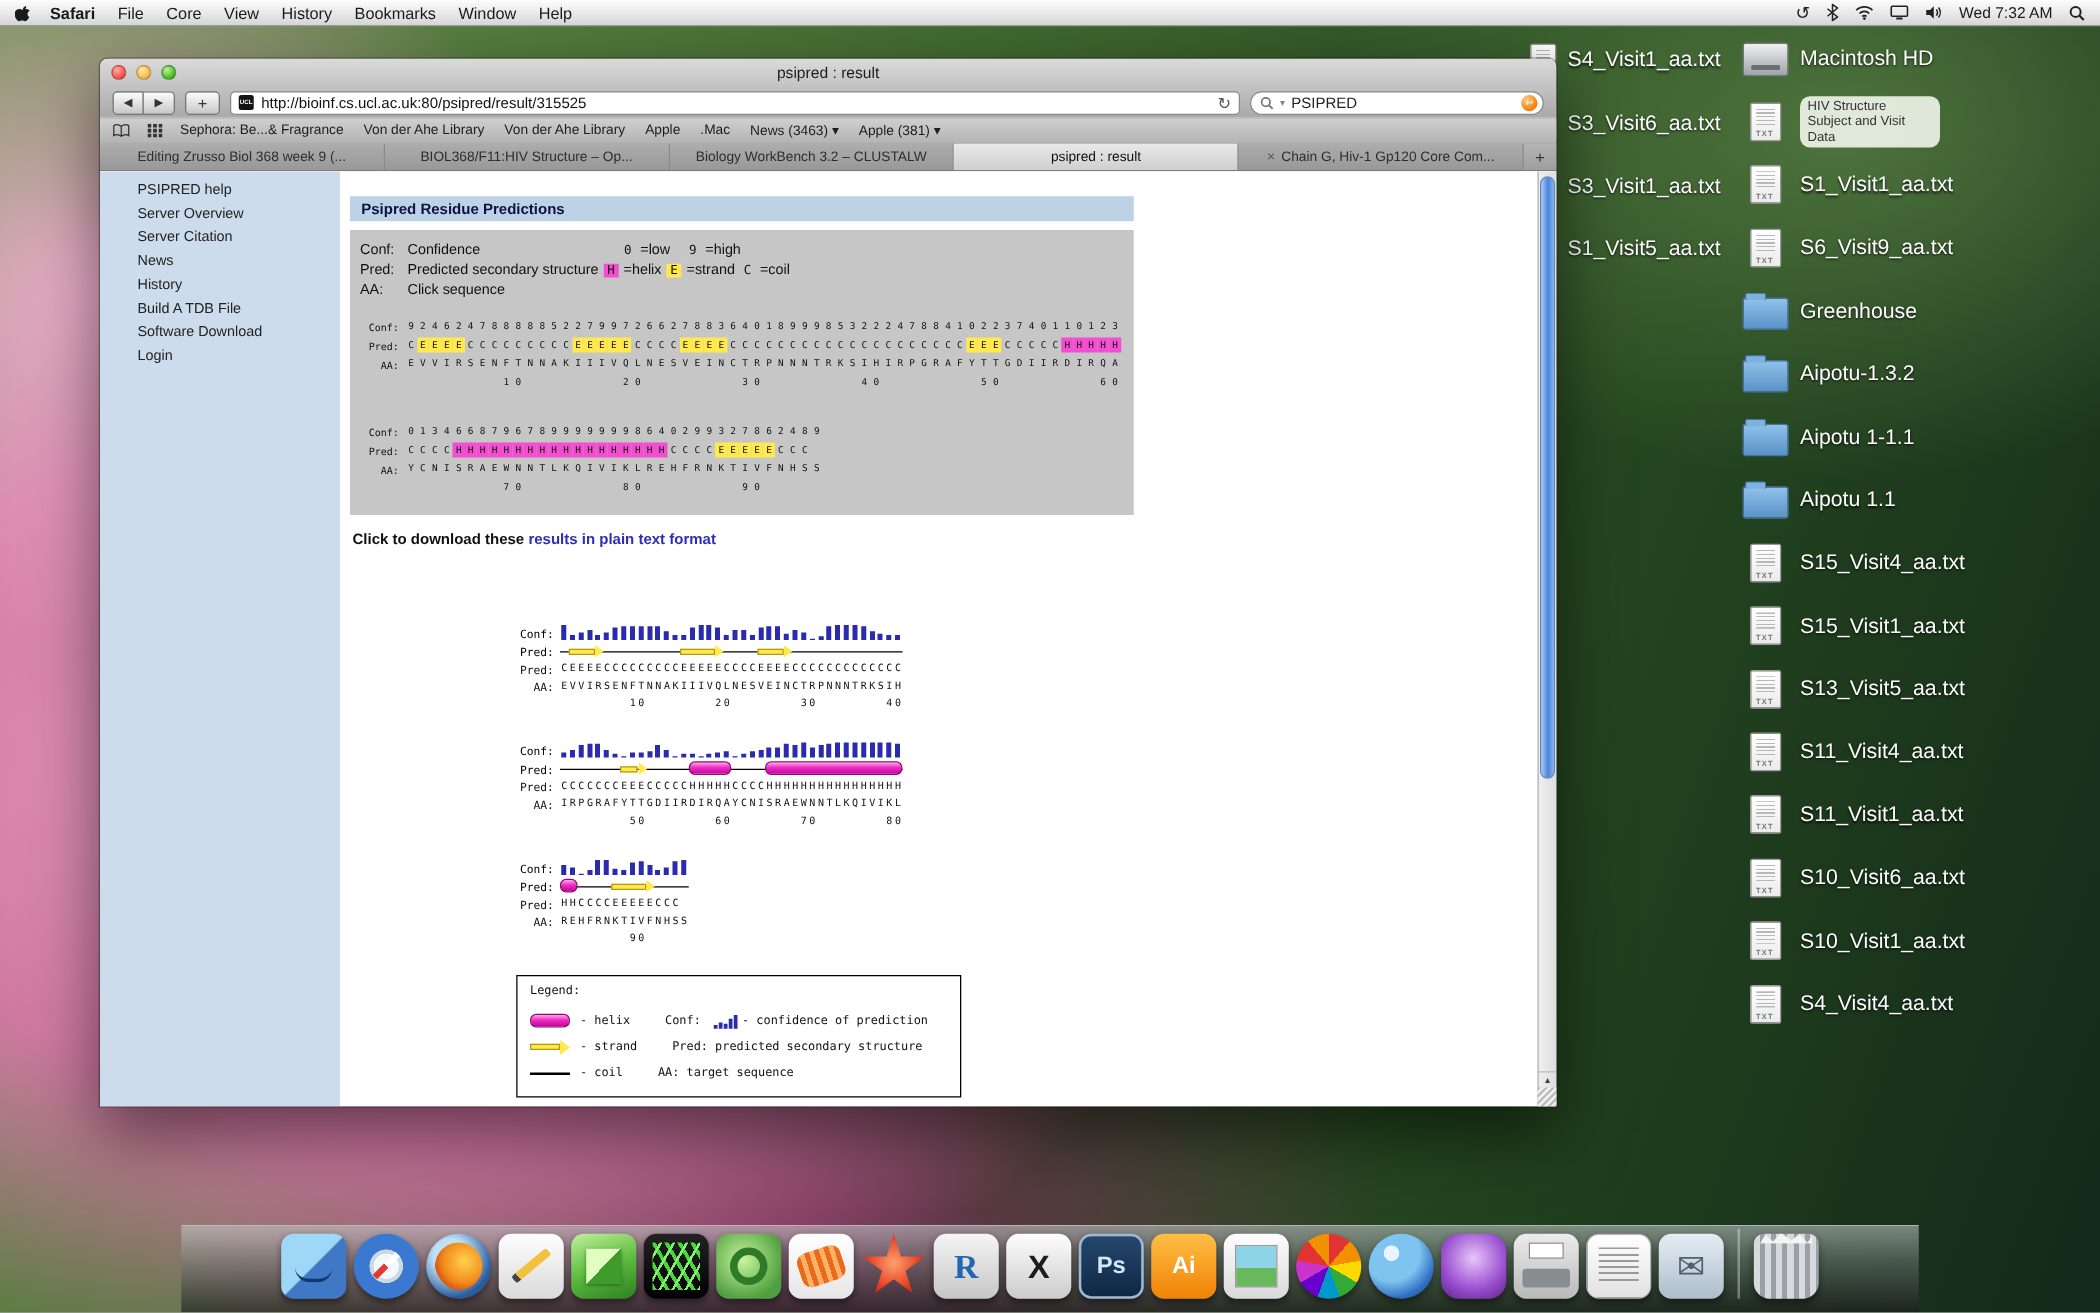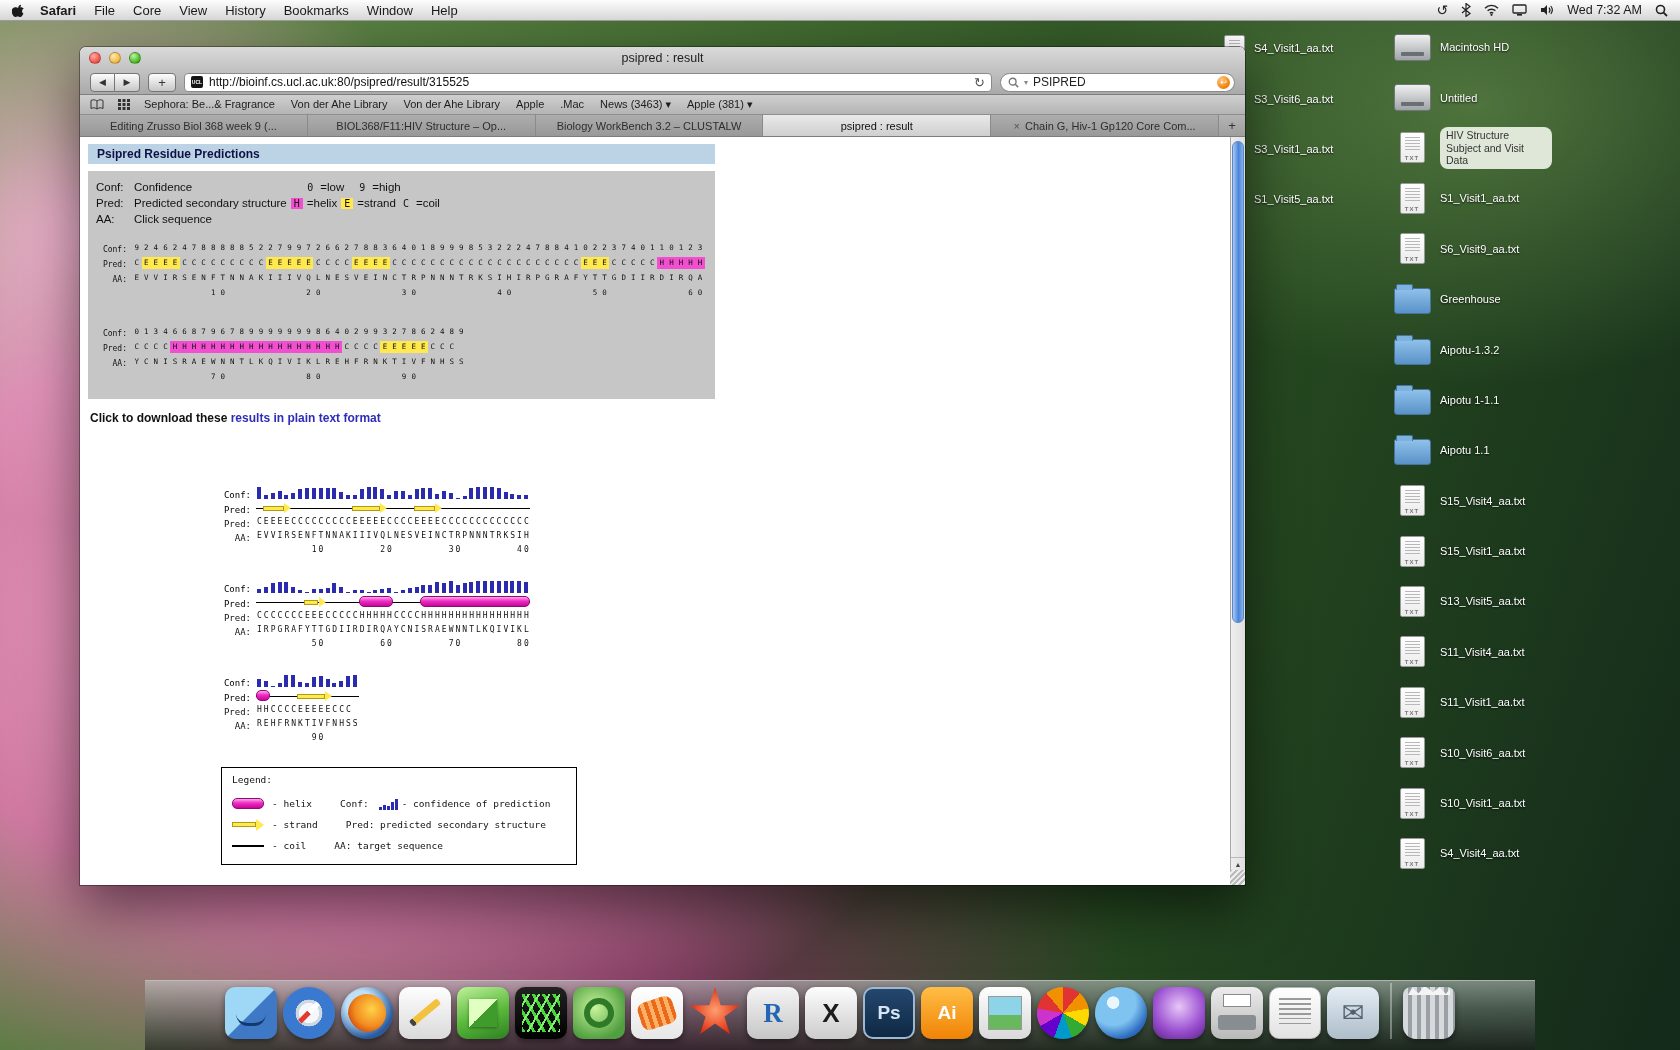--- a/index.html
+++ b/index.html
@@ -31,21 +31,21 @@
   #menu-right{margin-left:auto;display:flex;align-items:center;gap:13px;}
   #menu-right svg{display:block;}
   .tmglyph{font-size:14px;line-height:14px;color:#222;}
   .clock{font-size:12.5px;}
   
   .deskcol{position:absolute;z-index:5;}
   #desk-left{left:1224px;top:23px;width:170px;}
   #desk-right{left:1393px;top:22px;width:270px;}
   .ditem{display:flex;align-items:center;height:50.4px;gap:9px;}
   #desk-right .icon-box{width:38px;display:flex;justify-content:center;flex-shrink:0;}
-  .dlabel{color:#fff;font-size:11px;text-shadow:0 1px 2px rgba(0,0,0,.85);white-space:nowrap;}
+  .dlabel{color:#fff;font-size:17px;text-shadow:0 1px 2px rgba(0,0,0,.85);white-space:nowrap;}
   .dlabel.selected{background:rgba(232,238,226,.95);color:#333;border-radius:8px;padding:2px 6px;
     white-space:normal;width:112px;line-height:1.2;font-size:10.5px;text-shadow:none;}
   .icon-txt{width:25px;height:31px;background:linear-gradient(#ffffff,#ebebeb);border:1px solid #9a9a9a;
     border-radius:2px;position:relative;flex-shrink:0;display:inline-block;}
   .icon-txt::before{content:"";position:absolute;top:4px;left:4px;right:4px;height:13px;
     background:repeating-linear-gradient(#b8b8b8 0 1px, transparent 1px 3px);}
   .icon-txt::after{content:"TXT";position:absolute;bottom:1px;left:0;right:0;text-align:center;
     font-size:6px;color:#777;font-weight:bold;letter-spacing:1px;}
   .icon-txt.sm{width:21px;height:27px;}
   .icon-drive{width:37px;height:27px;background:linear-gradient(#f0f0f0,#9fa4a8);border:1px solid #70767b;
@@ -93,21 +93,21 @@
     border-right:1px solid #8a8a8a;background:linear-gradient(#adadad,#989898);overflow:hidden;white-space:nowrap;}
   .tab.active{background:linear-gradient(#e9e9e9,#cfcfcf);color:#101010;}
   .tclose{color:#555;font-size:11px;}
   .newtab{flex:0 0 26px;display:flex;align-items:center;justify-content:center;color:#333;font-size:13px;}
   
   .wcontent{position:absolute;top:90px;bottom:0;left:0;right:0;display:flex;background:#fff;overflow:hidden;}
   .sidebar{width:192px;flex-shrink:0;background:var(--sidebg);padding-top:5px;font-size:11.5px;color:#222;}
   .sitem{padding:3.5px 4px 3.5px 30px;}
   .main{flex:1;position:relative;padding:4px 10px 0 8px;overflow:hidden;}
   .secbar{width:627px;background:var(--secbg);color:#101046;font-weight:bold;font-size:12px;
-    padding:3px 9px;margin-top:3px;}
+    padding:3px 9px;margin-top:16px;}
   .graybox{width:627px;background:var(--graybg);margin-top:7px;padding:8px 8px 16px 8px;color:#111;}
   .kline{display:flex;align-items:center;gap:4px;font-size:11.5px;height:16px;}
   .klabel{width:34px;}
   .kgap{width:104px;}
   .sym{padding:0 3px;font-size:10px;font-family:"DejaVu Sans Mono",monospace;}
   .sym.hH{background:var(--helix);}
   .sym.hE{background:var(--strand);}
   .seqrow{display:flex;align-items:flex-end;height:15px;font-family:"DejaVu Sans Mono",monospace;font-size:7.5px;color:#111;}
   .rlabel{width:36px;text-align:right;padding-right:5px;font-size:8px;flex-shrink:0;}
   .rbody{white-space:nowrap;position:relative;display:inline-block;height:12px;}
@@ -282,26 +282,20 @@
   </div>
 <div id="desk-right" class="deskcol">
     <div class="ditem">
       <span class="icon-box">
         <span class="icon-drive"></span>
       </span>
       <span class="dlabel">Macintosh HD</span>
     </div>
     <div class="ditem">
       <span class="icon-box">
-        <span class="icon-drive"></span>
-      </span>
-      <span class="dlabel">Untitled</span>
-    </div>
-    <div class="ditem">
-      <span class="icon-box">
         <span class="icon-txt"></span>
       </span>
       <span class="dlabel selected">HIV Structure Subject and Visit Data</span>
     </div>
     <div class="ditem">
       <span class="icon-box">
         <span class="icon-txt"></span>
       </span>
       <span class="dlabel">S1_Visit1_aa.txt</span>
     </div>
@@ -460,20 +454,30 @@
         <span class="tlabel">psipred : result</span>
       </div>
       <div class="tab">
         <span class="tclose">×</span>
         <span class="tlabel">Chain G, Hiv-1 Gp120 Core Com...</span>
       </div>
       <div class="newtab">+</div>
     </div>
 
   <div class="wcontent">
+    <div class="sidebar" id="sidebar">
+        <div class="sitem">PSIPRED help</div>
+        <div class="sitem">Server Overview</div>
+        <div class="sitem">Server Citation</div>
+        <div class="sitem">News</div>
+        <div class="sitem">History</div>
+        <div class="sitem">Build A TDB File</div>
+        <div class="sitem">Software Download</div>
+        <div class="sitem">Login</div>
+      </div>
     <div class="main">
       <div class="secbar">Psipred Residue Predictions</div>
       <div class="graybox">
         <div class="kline">
           <span class="klabel">Conf:</span>
           <span>Confidence</span>
           <span class="kgap"></span>
           <span class="sym">0</span>
           <span>=low</span>
           <span class="sym" style="margin-left:8px">9</span>

